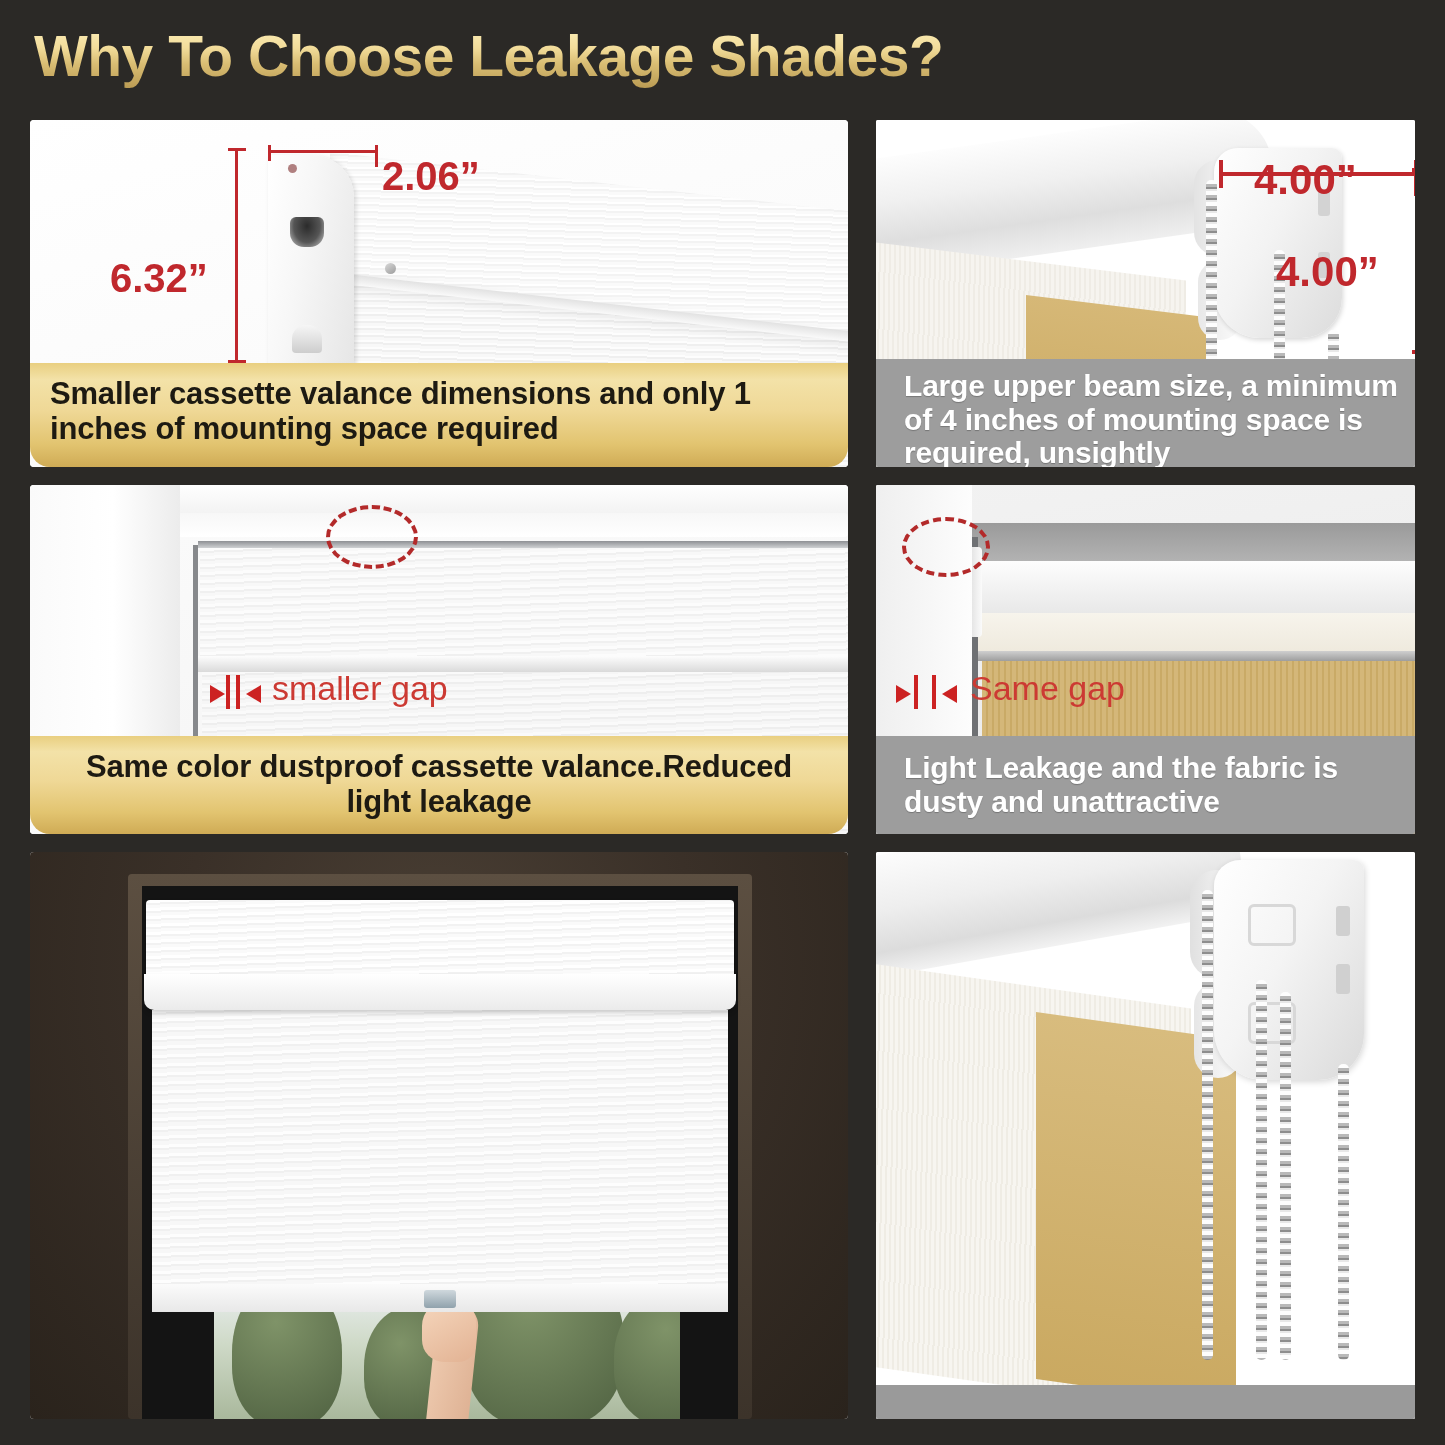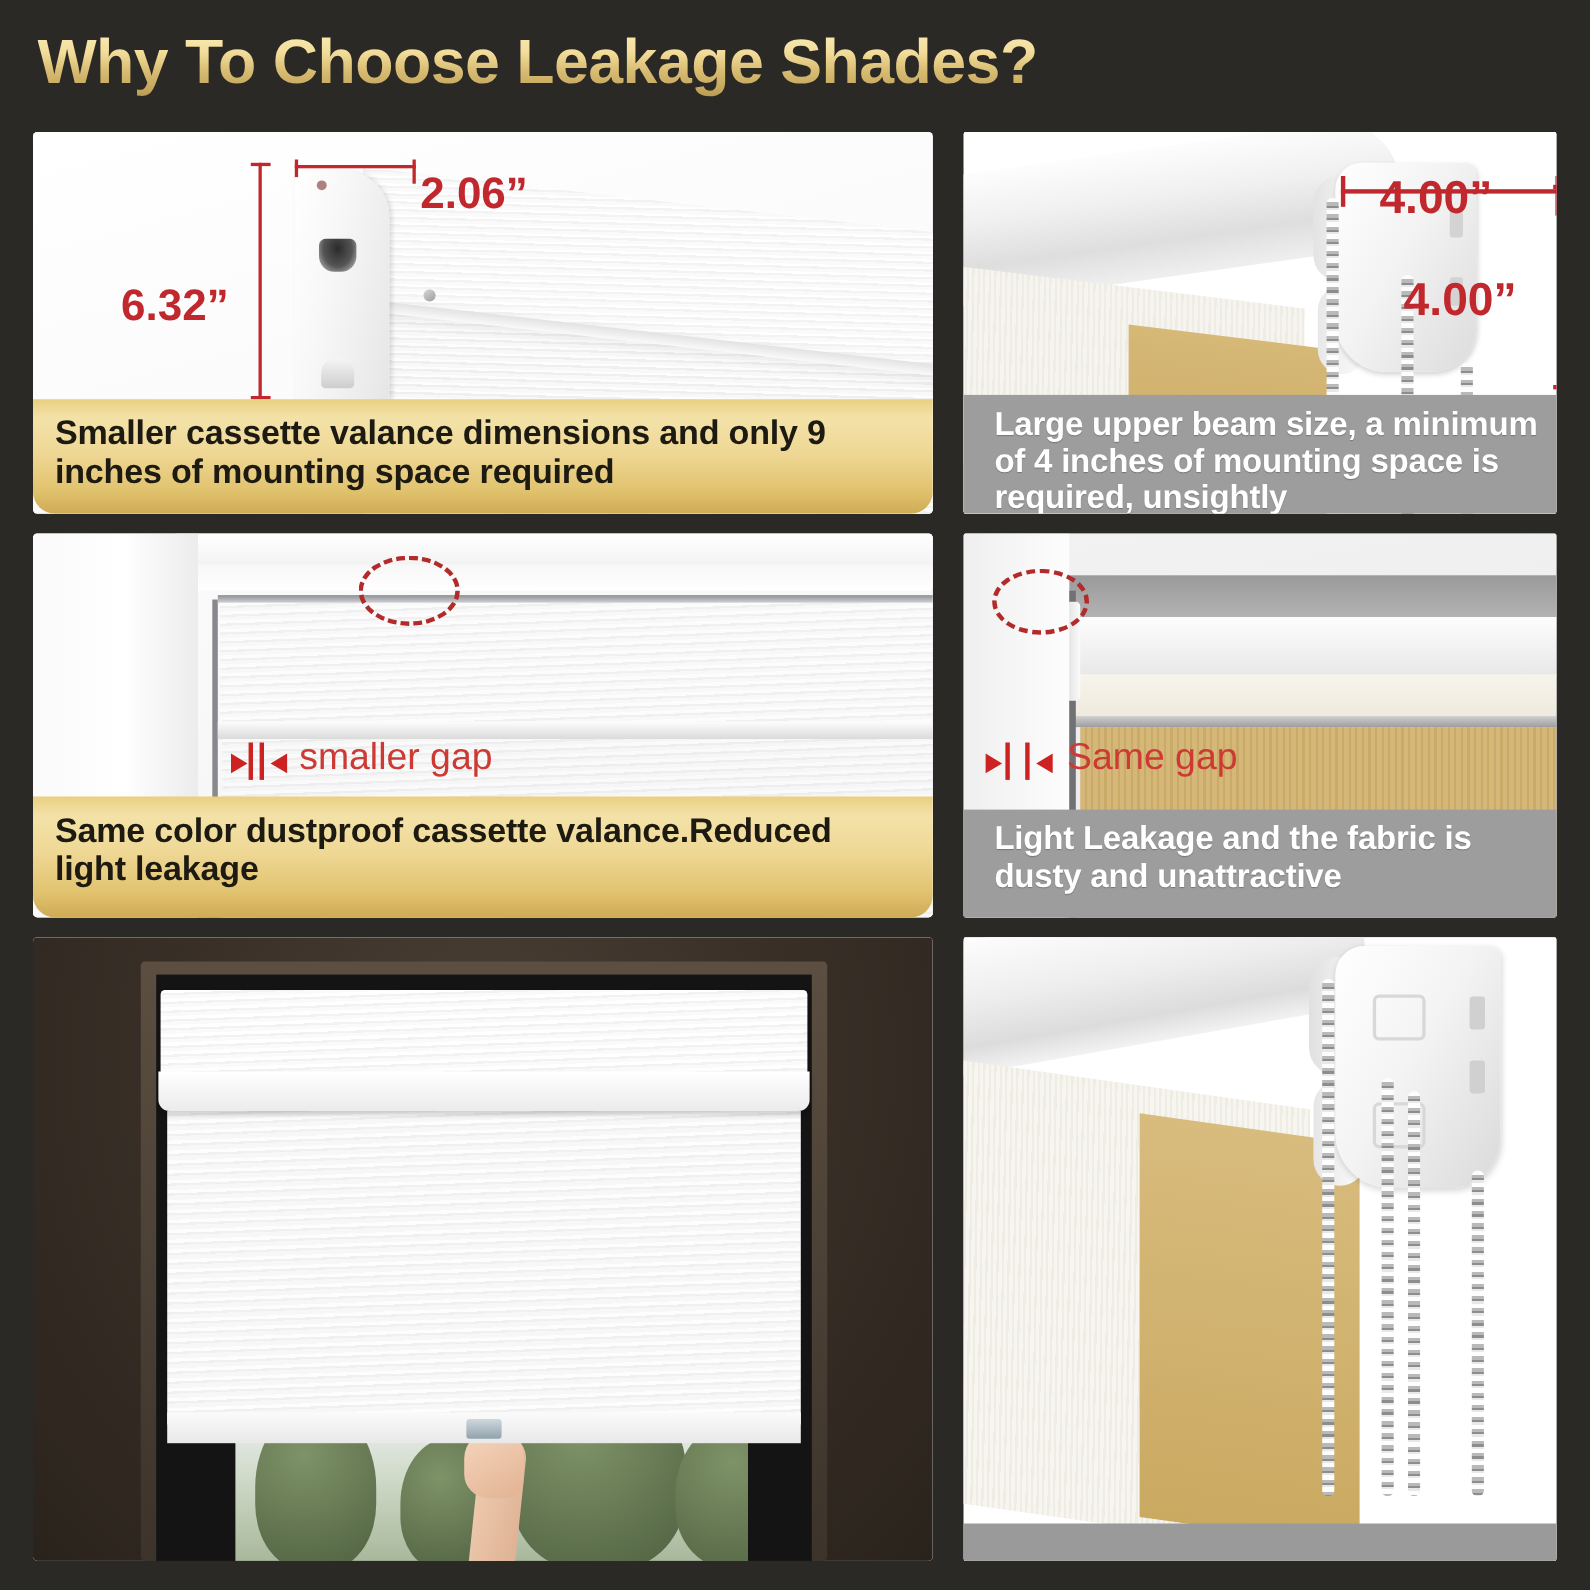--- a/index.html
+++ b/index.html
@@ -69,22 +69,22 @@
     background:#9d9d9d;
     padding:10px 16px 10px 28px;
     color:#ffffff;
   }
   .cap p{margin:0;font-weight:bold;line-height:1.12;}
   .cap.good p{font-size:31px;letter-spacing:-0.2px;}
   .cap.bad p{font-size:30px;letter-spacing:-0.2px;text-shadow:0 1px 1px rgba(0,0,0,.25);}
 
   .cap.good.h2{height:104px;}
   .cap.bad.h3{height:108px;}
-  .cap.good.h2b{height:110px;}
-  .cap.bad.h2b{height:98px;}
+  .cap.good.h2b{height:98px;text-align:center;}
+  .cap.bad.h2b{height:98px;align-items:center;}
   .cap.good.h2c{height:108px;}
   .cap.bad.h2c{height:96px;}
 
   
   .dim{position:absolute;color:#c0282d;font-weight:bold;z-index:8;white-space:nowrap;margin-top:28px;}
   .dimline{position:absolute;background:#c0282d;z-index:7;}
   .redtxt{position:absolute;color:#cc3a33;z-index:8;white-space:nowrap;}
 
   .dashring{
     position:absolute;border:4px dashed #b32a2a;border-radius:50%;z-index:8;
@@ -322,21 +322,21 @@
         <div class="dimline" style="left:345px;top:25px;width:3px;height:22px;"></div>
         <div class="dim" style="left:352px;top:6px;font-size:40px;">2.06”</div>
 
         <div class="dimline" style="left:205px;top:28px;width:3px;height:215px;"></div>
         <div class="dimline" style="left:198px;top:28px;width:18px;height:3px;"></div>
         <div class="dimline" style="left:198px;top:240px;width:18px;height:3px;"></div>
         <div class="dim" style="left:80px;top:108px;font-size:40px;">6.32”</div>
       </div>
 
       <div class="cap good h2">
-        <p>Smaller cassette valance dimensions and only 9 inches of mounting space required</p>
+        <p>Smaller cassette valance dimensions and only 1 inches of mounting space required</p>
       </div>
     </div>
   </div>
 
   <div class="cell c-r">
     <div class="cell-inner">
       <div class="photo p2">
         <div class="bg"></div>
         <div class="roll"></div>
         <div class="fabric"></div>

